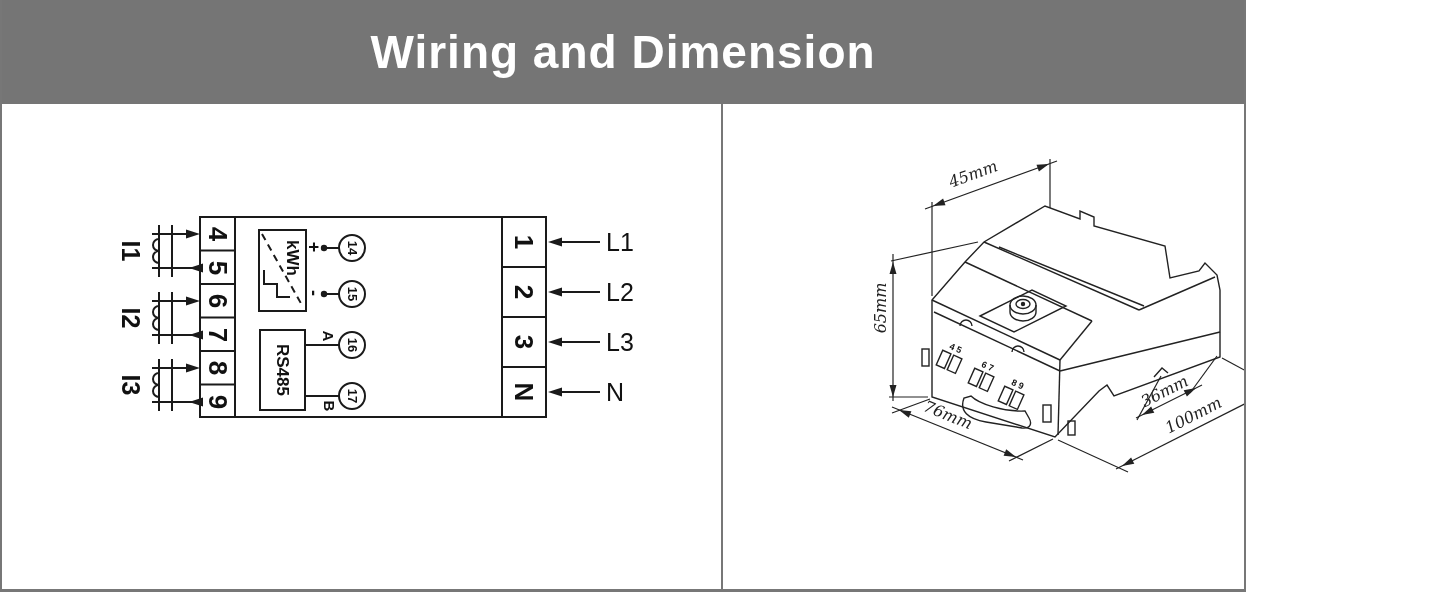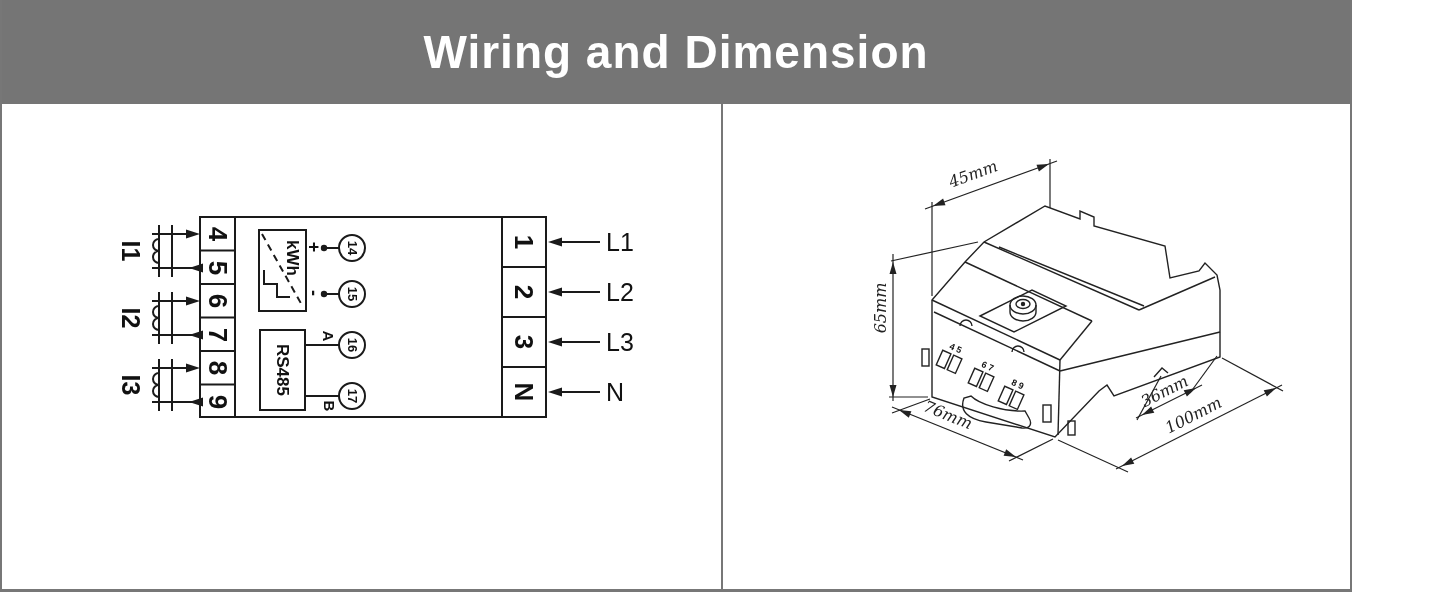--- a/index.html
+++ b/index.html
@@ -1,16 +1,16 @@
 <!DOCTYPE html>
 <html><head>
 <meta charset="utf-8">
 <style>
   html,body{margin:0;padding:0;background:#ffffff;}
-  .page{position:relative;width:1352px;height:592px;background:#ffffff;overflow:hidden;
+  .page{position:relative;width:1246px;height:592px;background:#ffffff;overflow:hidden;
         font-family:"Liberation Sans",sans-serif;
         border-left:2px solid #777;border-right:2px solid #777;border-bottom:3px solid #777;box-sizing:border-box;padding-left:24px;}
   .header{position:absolute;left:0;top:0;width:100%;height:104px;background:#757575;
           display:flex;align-items:center;justify-content:center;}
   .header h1{margin:0;color:#ffffff;font-size:46px;font-weight:bold;letter-spacing:1px;}
   .panel{position:absolute;top:104px;height:488px;background:#fff;}
   .panel-left{left:0;width:719px;}
   .panel-right{left:721px;width:717px;}
   .divider{position:absolute;left:719px;top:104px;width:2px;height:488px;background:#777;}
   svg{position:absolute;left:0;top:0;}

